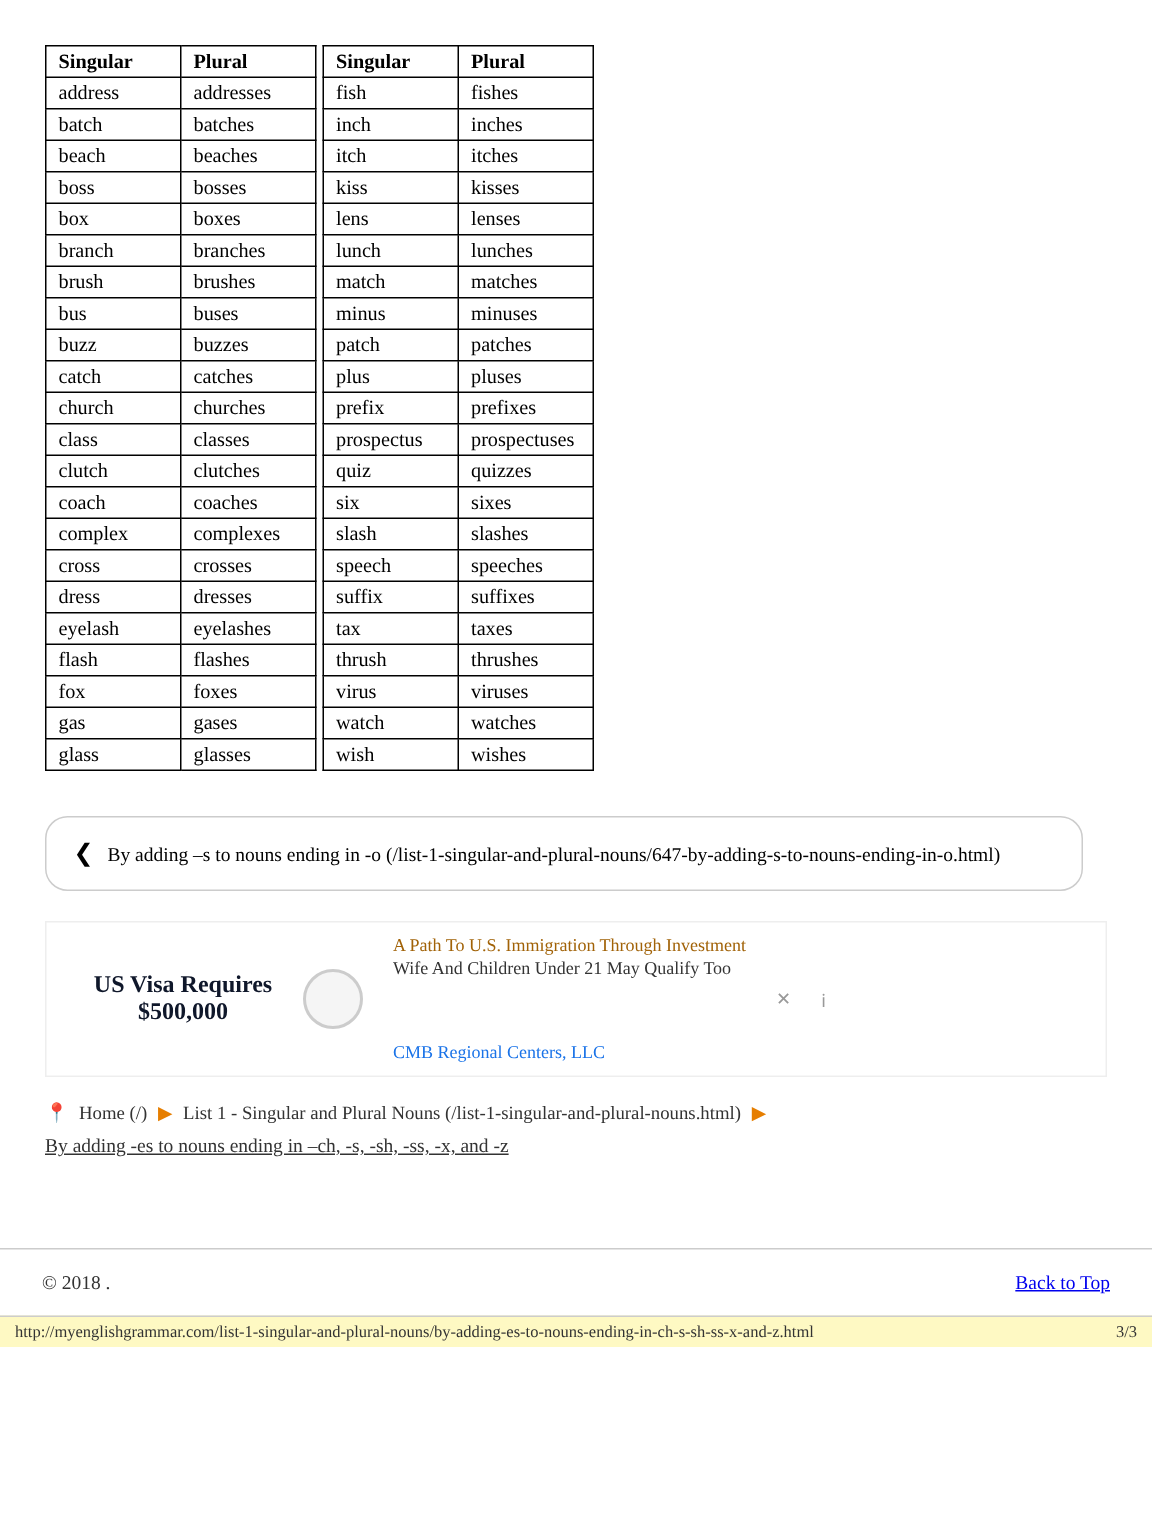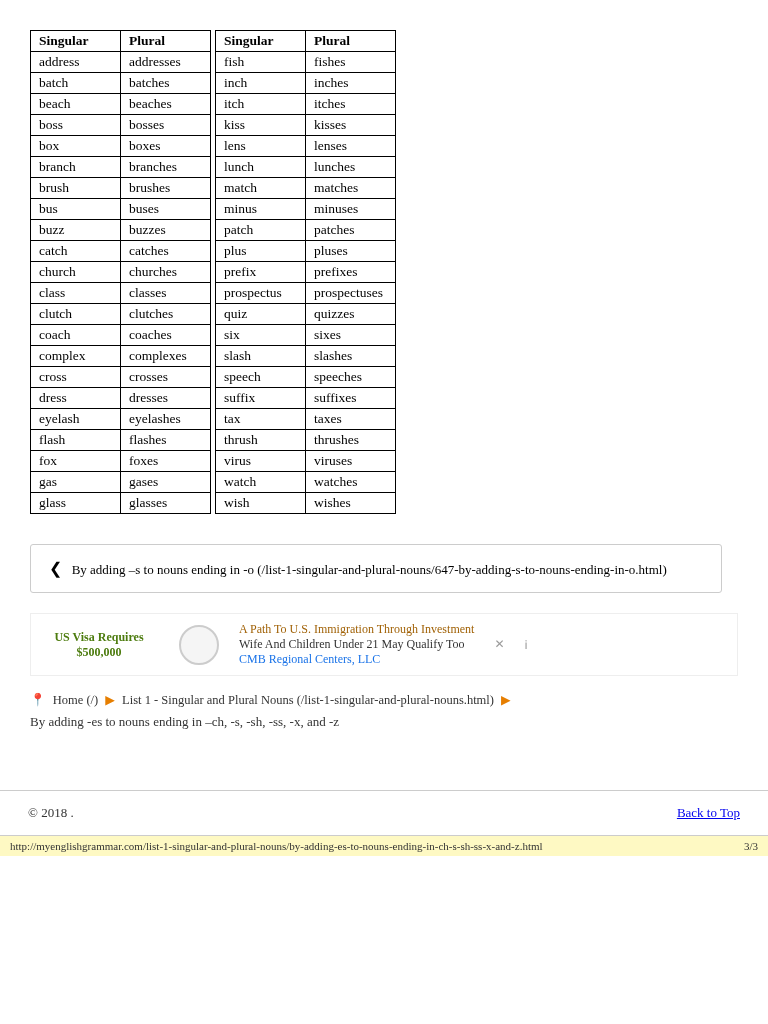--- a/index.html
+++ b/index.html
@@ -27,21 +27,21 @@
       border: 1px solid #000;
       padding: 2px 8px;
       min-width: 90px;
     }
     .noun-table th {
       font-weight: bold;
       text-align: left;
     }
     .nav-box {
       border: 1px solid #ccc;
-      border-radius: 3px;
+      border-radius: 15px;
       padding: 14px 18px;
       margin: 30px 16px 20px 0;
       font-size: 13px;
     }
     .nav-box a {
       color: #000;
       text-decoration: none;
     }
     .nav-arrow {
       font-size: 16px;
@@ -50,45 +50,47 @@
     .ad-section {
       display: flex;
       align-items: center;
       gap: 20px;
       margin: 16px 0;
       font-size: 12px;
       border: 1px solid #eee;
       padding: 8px;
     }
     .ad-left {
-      color: #4d7c0f;
-      font-size: 12px;
+      color: #0f172a;
+      font-size: 16px;
       font-weight: bold;
       text-align: center;
       min-width: 120px;
+      margin-left: 23px;
     }
     .ad-divider {
       width: 40px;
       height: 40px;
       border-radius: 50%;
       border: 2px solid #ccc;
       background: #f5f5f5;
       display: flex;
       align-items: center;
       justify-content: center;
     }
     .ad-right {
       font-size: 12px;
       color: #333;
     }
     .ad-right .ad-title {
       color: #a16207;
     }
     .ad-right .ad-source {
       color: #1a73e8;
+      margin-top: 41px;
     }
     .ad-close {
       color: #999;
       cursor: pointer;
       font-size: 12px;
     }
     .breadcrumb {
       font-size: 12.5px;
       color: #333;
       margin: 10px 0 6px 0;
@@ -98,20 +100,21 @@
       text-decoration: none;
     }
     .breadcrumb .arrow {
       color: #e67e00;
       margin: 0 4px;
     }
     .page-subtitle {
       font-size: 13px;
       color: #333;
       margin-bottom: 10px;
+      text-decoration: underline;
     }
     .footer-bar {
       border-top: 1px solid #ccc;
       margin-top: 30px;
       padding: 14px 28px;
       display: flex;
       justify-content: space-between;
       font-size: 13px;
       color: #333;
     }

